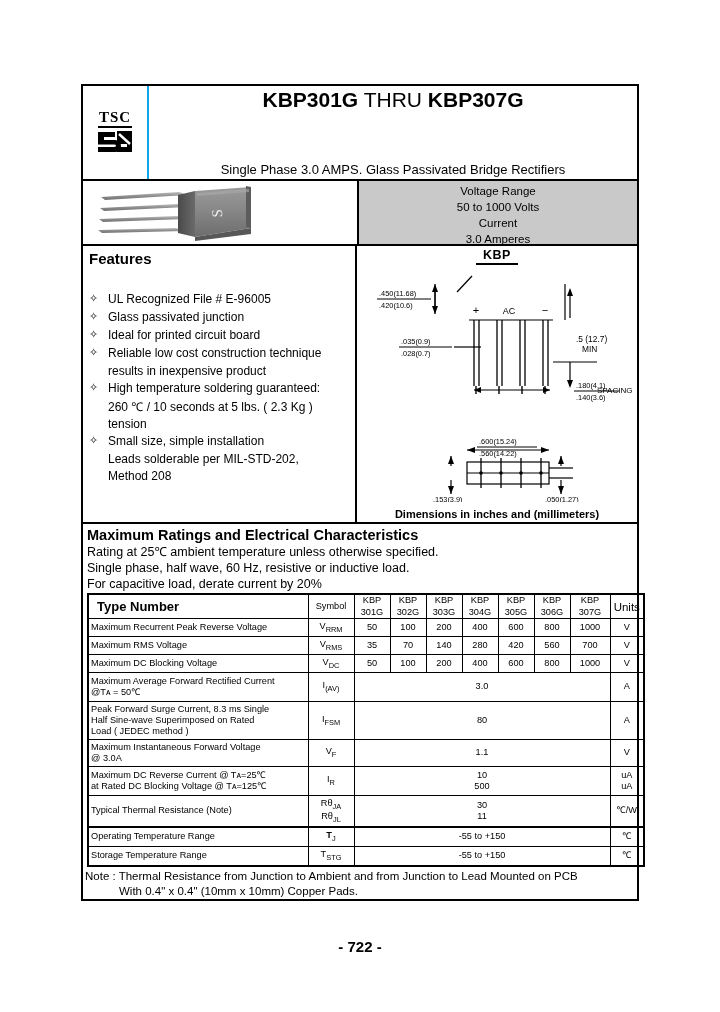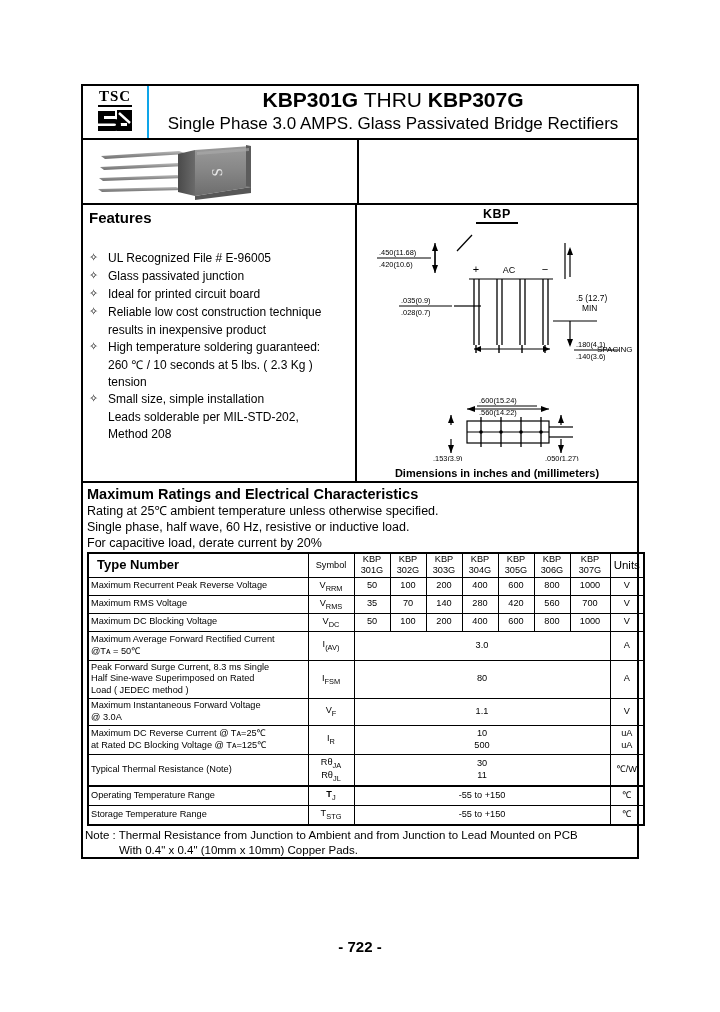--- a/index.html
+++ b/index.html
@@ -70,23 +70,24 @@
     padding: 2px 0 1px 0;
   }
   .title-main {
     font-size: 21px;
     line-height: 1.18;
     white-space: nowrap;
   }
   .title-main b { font-weight: bold; }
   .title-main span.thru { font-weight: normal; text-align: center; }
   .title-sub {
-    font-size: 17px;
+    font-size: 13px;
     line-height: 1.35;
     white-space: nowrap;
+    margin-top: 48px;
   }
 
   
   .band {
     display: flex;
     border-bottom: 2px solid #000;
     height: 63px;
   }
   .photo-cell {
     width: 274px;
@@ -274,20 +275,26 @@
             <path d="M15 49 L93 47 L101 50 L19 52 Z" fill="url(#leadg)"></path>
           </g>
           <path d="M95 14 L95 52 L112 56 L112 10 Z" fill="url(#sideg)"></path>
           <path d="M112 10 L168 6 L168 47 L112 56 Z" fill="url(#bodyg)"></path>
           <path d="M168 6 L163 5 L163 46 L168 47 Z" fill="#5c5c5c"></path>
           <path d="M112 56 L168 47 L168 53 L112 60 Z" fill="#575757"></path>
           <path d="M114 12 L166 8 L166 11 L114 15 Z" fill="#a9a9a9" opacity="0.65"></path>
           <text x="139" y="32" fill="#e8e8e8" font-size="15" font-family="Liberation Serif, serif" transform="rotate(-92 139 32)" text-anchor="middle">S</text>
         </svg>
       </div>
+      <div class="vrange-cell">
+        <div>Voltage Range</div>
+        <div>50 to 1000 Volts</div>
+        <div>Current</div>
+        <div>3.0 Amperes</div>
+      </div>
     </div>
 
     <div class="mid">
       <div class="feat-cell">
         <div class="feat-title">Features</div>
         <div class="feat-list">
 
           <div class="feat-item">
             <span class="feat-dia">✧</span>
             <span class="feat-txt">UL Recognized File # E-96005</span>

